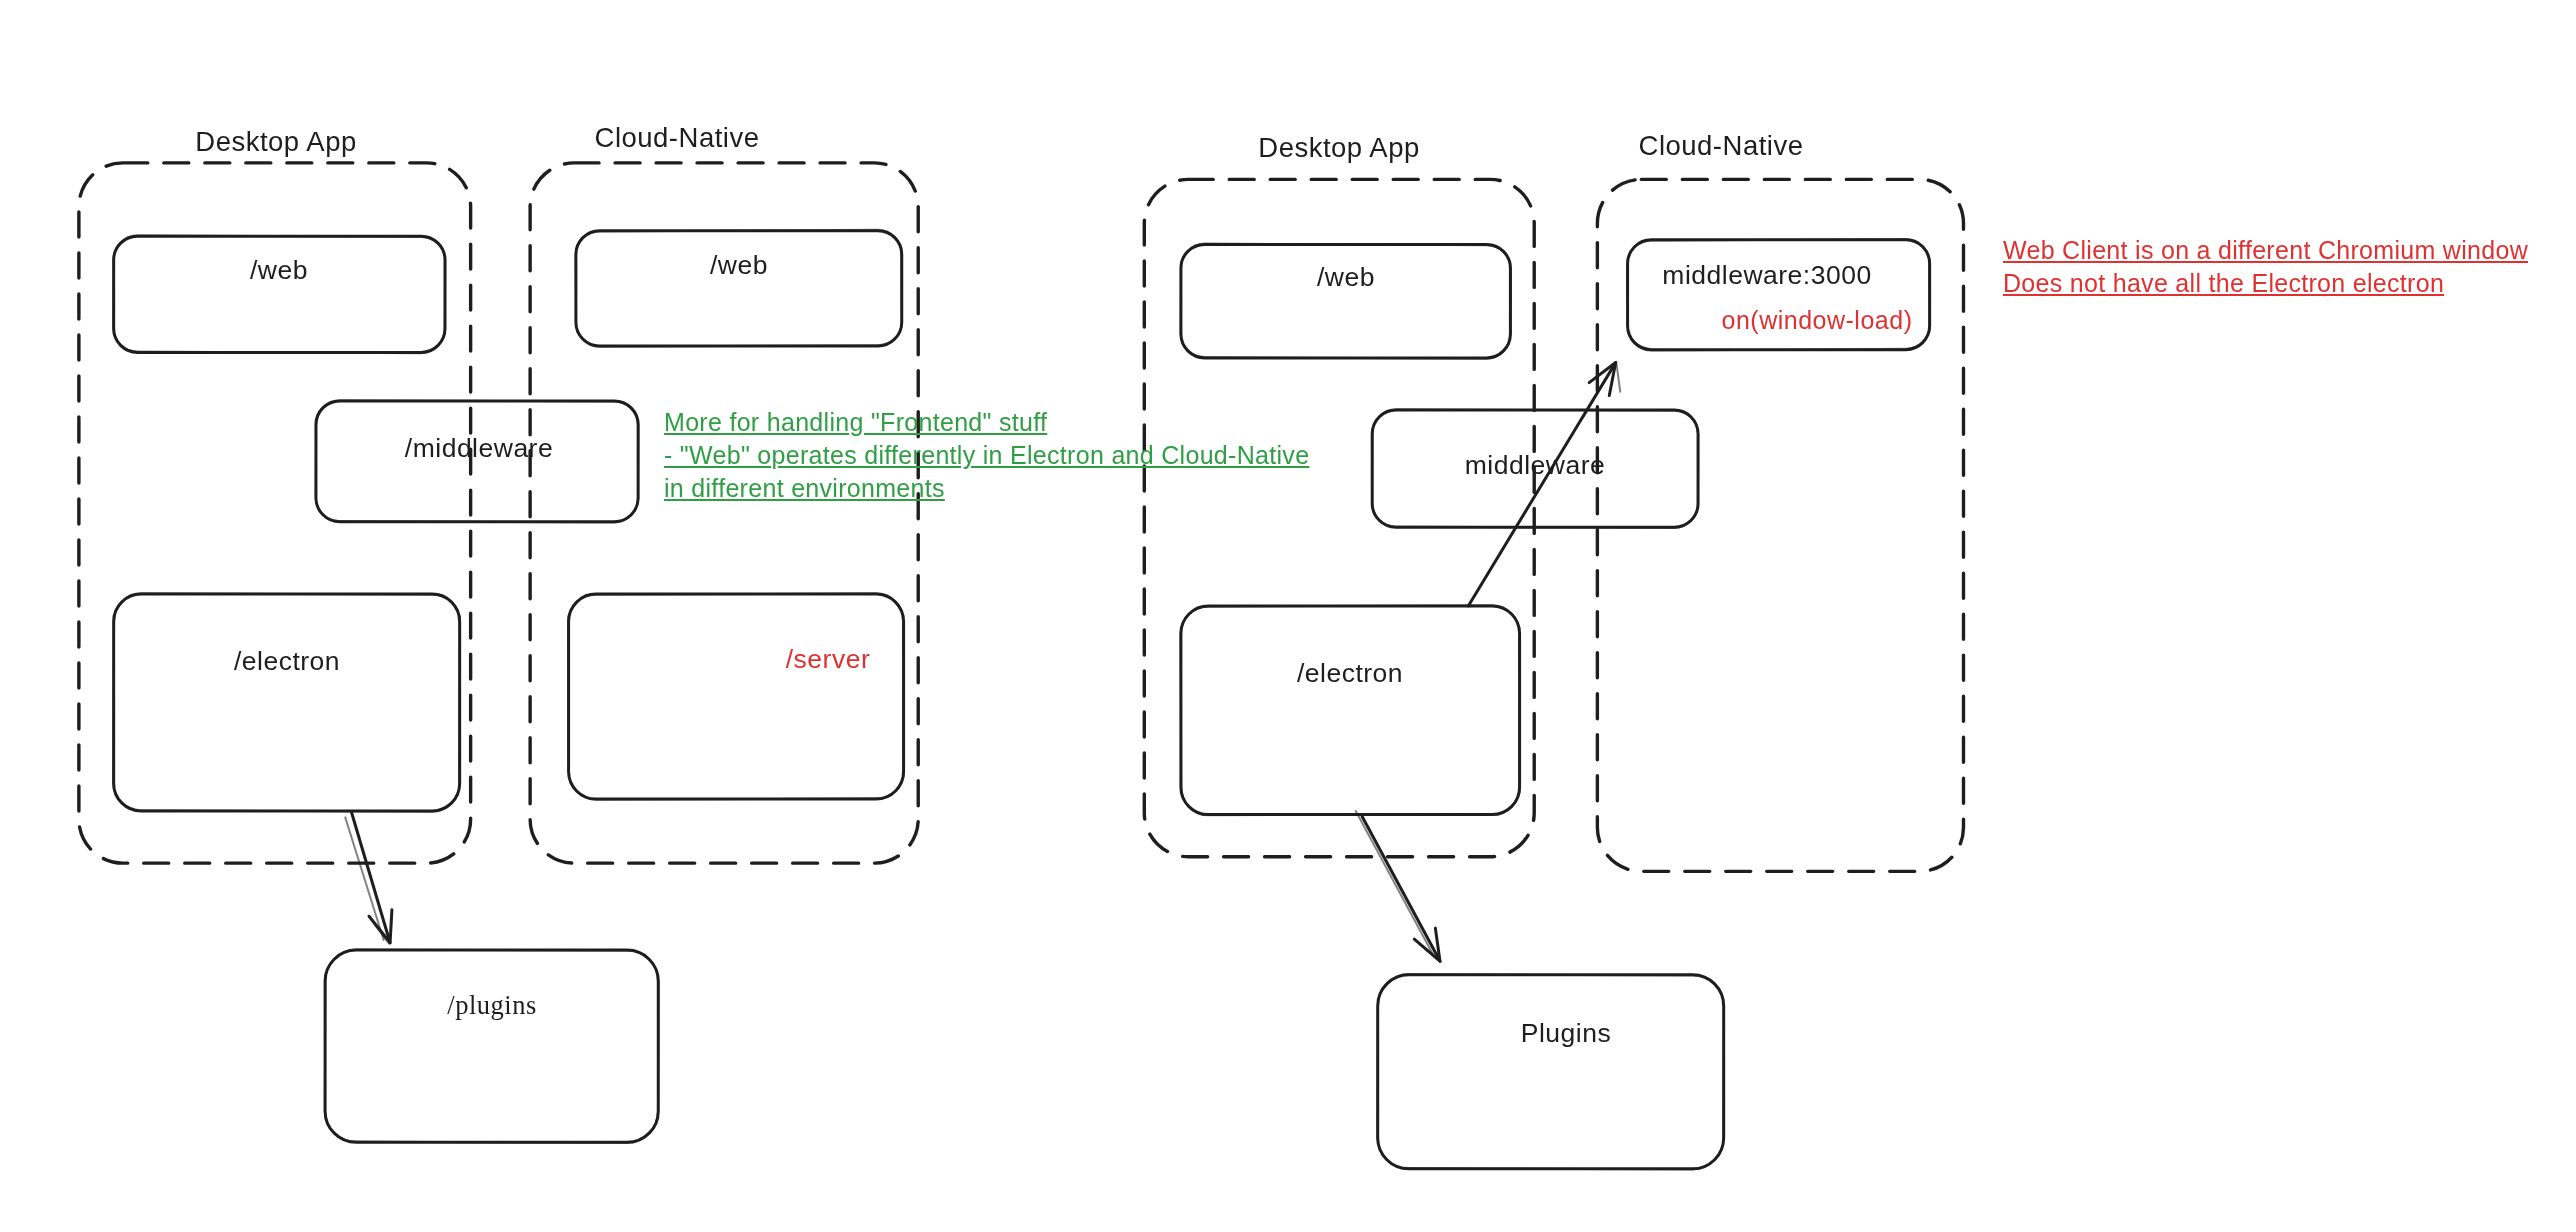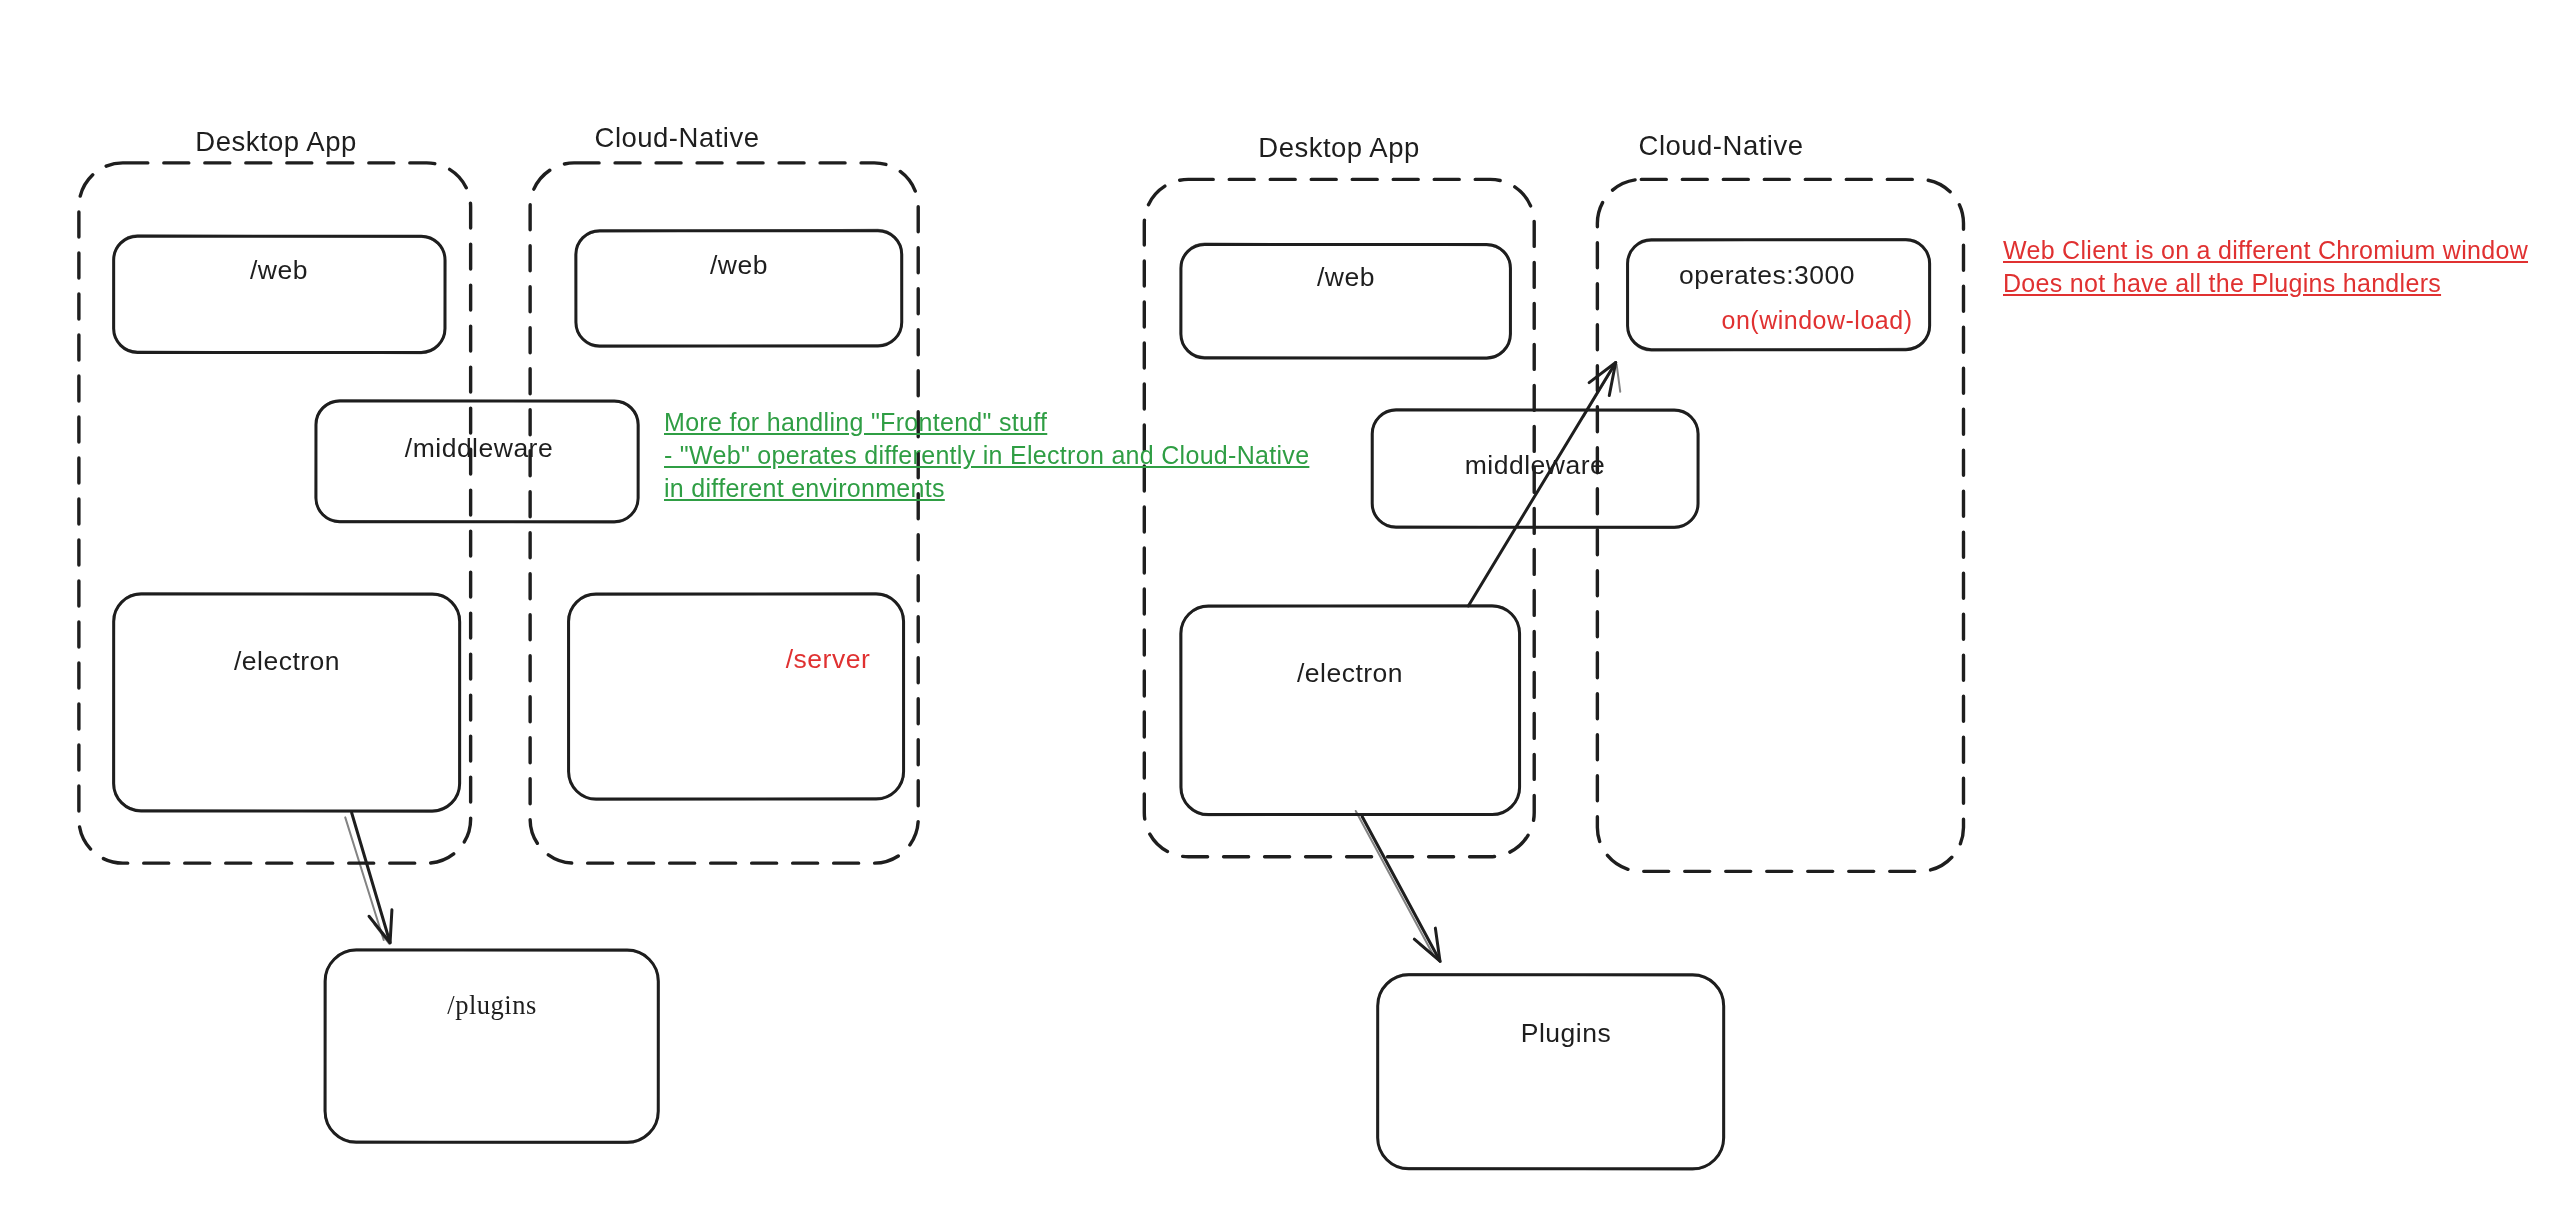--- a/index.html
+++ b/index.html
@@ -138,25 +138,25 @@
   <div class="note green" style="left:664px; top:406px;">
     <div>More for handling "Frontend" stuff</div>
     <div>- "Web" operates differently in Electron and Cloud-Native</div>
     <div>in different environments</div>
   </div>
 
   <div class="lbl group-lbl" style="left:1339px; top:148px;">Desktop App</div>
   <div class="lbl group-lbl" style="left:1721px; top:146px;">Cloud-Native</div>
 
   <div class="lbl" style="left:1346px; top:277px;">/web</div>
-  <div class="lbl" style="left:1767px; top:275px;">operates:3000</div>
+  <div class="lbl" style="left:1767px; top:275px;">middleware:3000</div>
   <div class="lbl red" style="left:1817px; top:320px; font-size:25px;">on(window-load)</div>
   <div class="lbl" style="left:1535px; top:465px;">middleware</div>
   <div class="lbl" style="left:1350px; top:673px;">/electron</div>
   <div class="lbl" style="left:1551px; top:1033px;margin-left:15px;">Plugins</div>
 
   <div class="note red" style="left:2003px; top:234px;">
     <div>Web Client is on a different Chromium window</div>
-    <div>Does not have all the Plugins handlers</div>
+    <div>Does not have all the Electron electron</div>
   </div>
 
 </div>
 
 
 </body></html>

